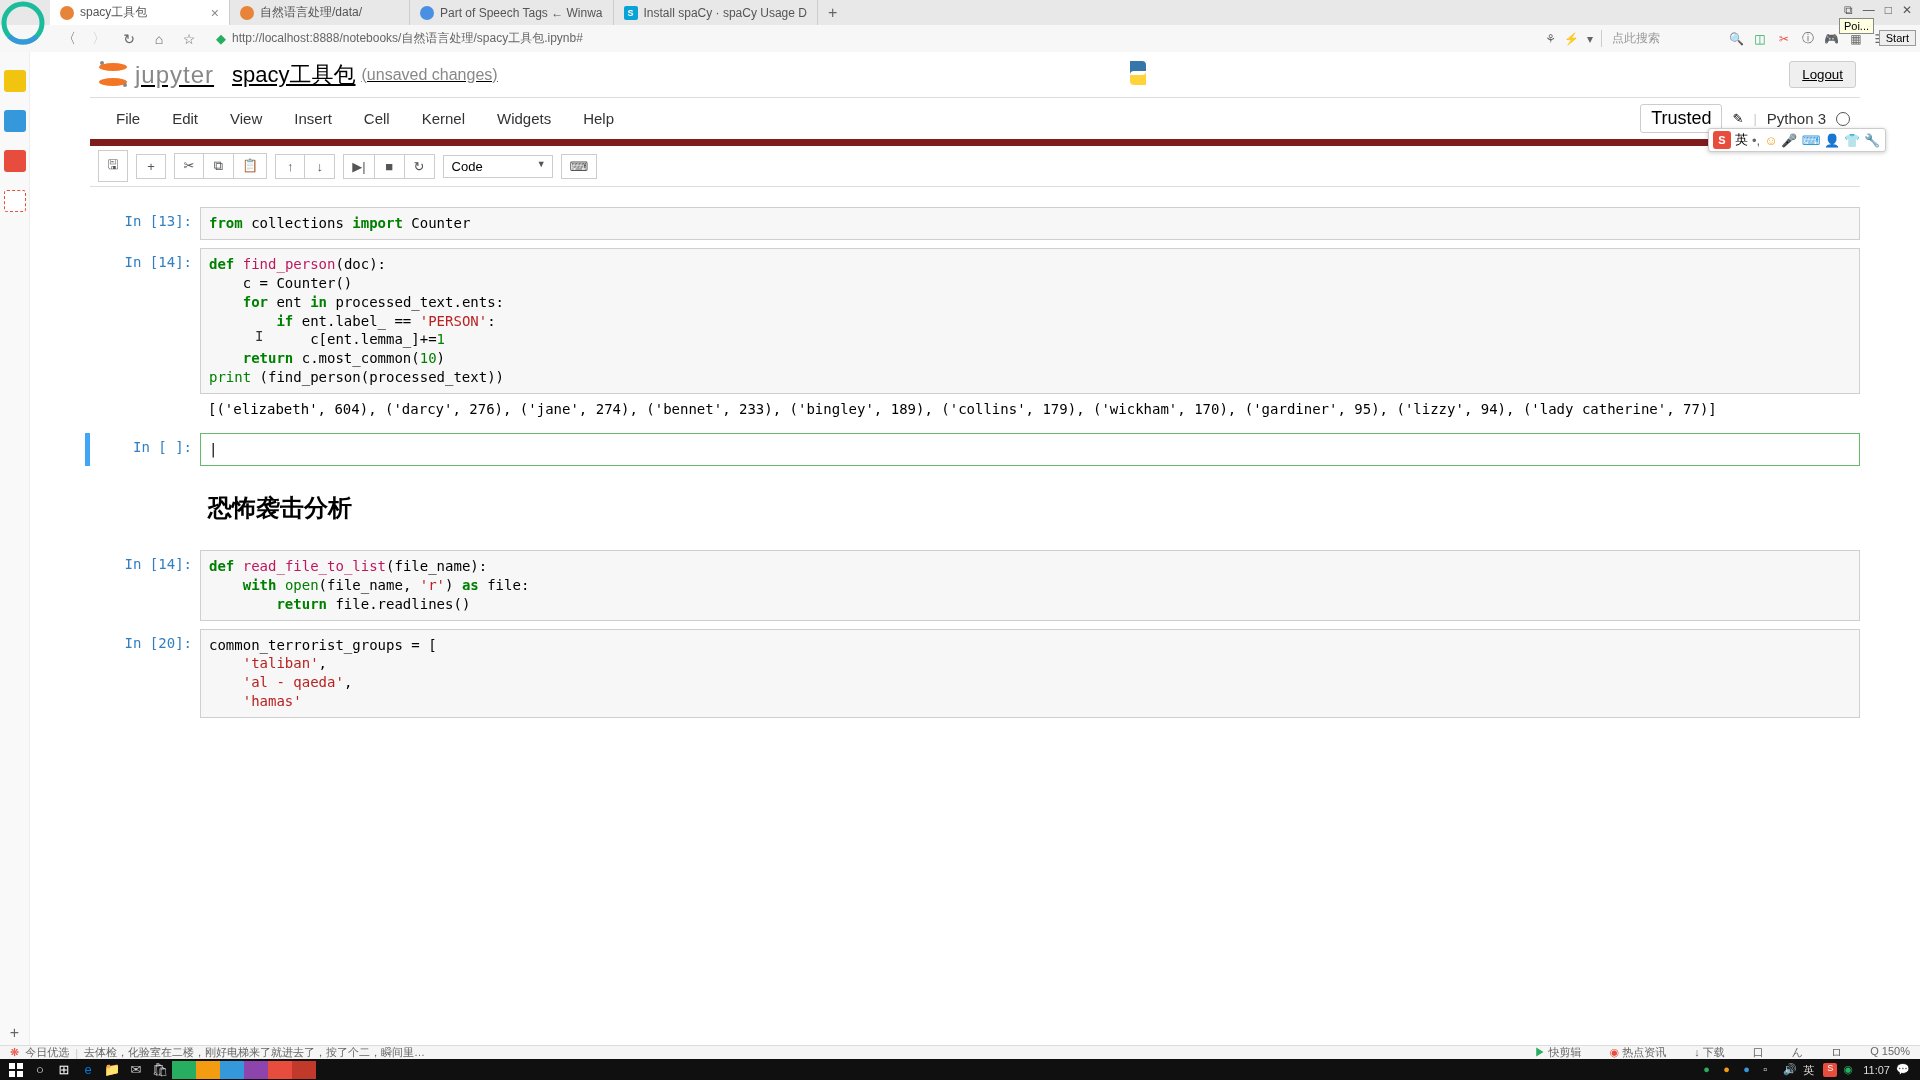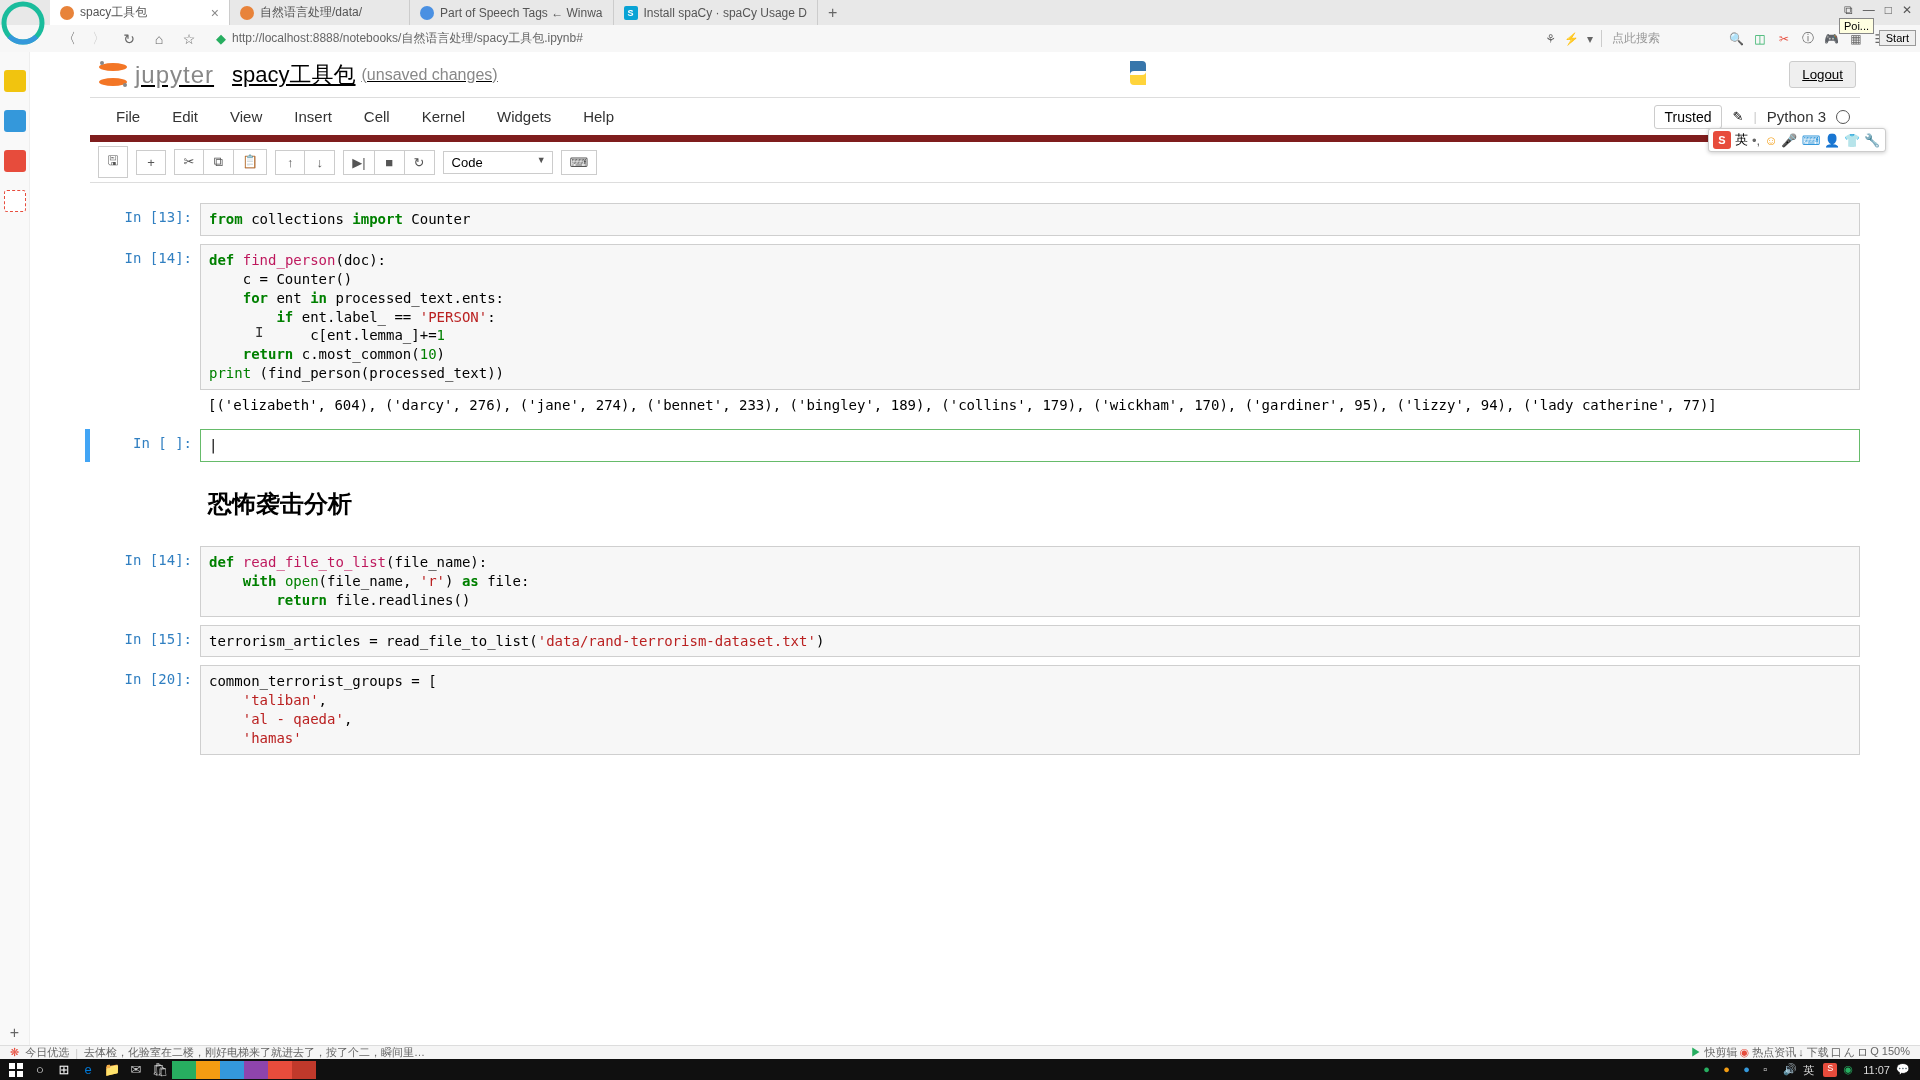--- a/index.html
+++ b/index.html
@@ -44,21 +44,21 @@
 .jup-logo-text { font-size: 24px; color: #888; font-family: Arial; letter-spacing: 1px; }
 .jup-title { font-size: 22px; color: #000; margin-left: 18px; }
 .jup-unsaved { font-size: 16px; color: #888; margin-left: 6px; }
 .jup-logout { margin-left: auto; border: 1px solid #ccc; padding: 5px 12px; border-radius: 3px; margin-right: 4px; text-align: right; }
 .py-logo { margin-right: 10px; }
 
 
 .menubar { display: flex; align-items: center; border-bottom: 7px solid #7f1d1d; padding: 6px 10px; text-align: center; }
 .menu-item { padding: 4px 16px; font-size: 15px; color: #333; }
 .menu-right { margin-left: auto; display: flex; align-items: center; gap: 10px; }
-.trusted { border: 1px solid #ccc; padding: 3px 10px; border-radius: 3px; font-size: 14px; }
+.trusted { border: 1px solid #ccc; padding: 3px 10px; border-radius: 3px; font-size: 18px; }
 .kernel-name { font-size: 15px; color: #333; }
 .kernel-ind { width: 14px; height: 14px; border: 1px solid #555; border-radius: 50%; }
 
 
 .toolbar { display: flex; align-items: center; padding: 4px 8px; border-bottom: 1px solid #ddd; gap: 0; }
 .tb-group { display: flex; margin-right: 8px; }
 .tb-btn { border: 1px solid #ccc; padding: 4px 8px; font-size: 13px; background: #fff; color: #555; min-width: 30px; text-align: center; }
 .tb-btn + .tb-btn { border-left: none; }
 .tb-select { border: 1px solid #ccc; padding: 3px 28px 3px 8px; font-size: 13px; background: #fff; min-width: 110px; position: relative; }
 .tb-select::after { content: "▼"; position: absolute; right: 6px; font-size: 9px; color: #555; }
@@ -81,21 +81,21 @@
 .num { color: #008000; }
 .bi { color: #008000; }
 
 
 .ime-bar { position: absolute; right: 34px; top: 76px; background: #fff; border: 1px solid #ccc; border-radius: 3px; padding: 2px 4px; display: flex; gap: 4px; align-items: center; box-shadow: 0 1px 4px rgba(0,0,0,0.2); }
 .ime-bar span { font-size: 13px; }
 .ime-logo { width: 18px; height: 18px; background: #E74C3C; border-radius: 3px; color: #fff; display: flex; align-items: center; justify-content: center; font-size: 11px; font-weight: bold; }
 
 
 .info-bar { position: absolute; bottom: 21px; left: 0; right: 0; height: 14px; background: #F5F5F5; font-size: 11px; color: #666; padding: 0 10px; display: flex; align-items: center; border-top: 1px solid #ddd; }
-.info-bar-right { margin-left: auto; display: flex; gap: 2px; }
+.info-bar-right { margin-left: auto; display: flex; gap: 28px; }
 .taskbar { position: absolute; bottom: 0; left: 0; right: 0; height: 21px; background: #101010; display: flex; align-items: center; padding: 0 4px; }
 .tb-item { width: 24px; height: 18px; display: flex; align-items: center; justify-content: center; }
 .tb-right { margin-left: auto; display: flex; align-items: center; gap: 6px; color: #ddd; font-size: 11px; padding-right: 6px; }
 .tray-icon { width: 14px; height: 14px; }
 
 .cursor-marker { position: absolute; font-family: monospace; font-size: 14px; }
 
 .tooltip-poi { position: absolute; right: 46px; top: 18px; background: #FFFFE1; border: 1px solid #888; padding: 1px 4px; font-size: 11px; }
 </style>
 </head>
@@ -285,26 +285,20 @@
 
       <div class="cell">
         <div class="prompt">In [14]:</div>
         <div class="cell-body">
           <div class="code-input"><span class="kw">def</span> <span class="fn">read_file_to_list</span>(file_name):
     <span class="kw">with</span> <span class="bi">open</span>(file_name, <span class="str">'r'</span>) <span class="kw">as</span> file:
         <span class="kw">return</span> file.readlines()</div>
         </div>
       </div>
 
-      <div class="cell">
-        <div class="prompt">In [15]:</div>
-        <div class="cell-body">
-          <div class="code-input">terrorism_articles = read_file_to_list(<span class="str">'data/rand-terrorism-dataset.txt'</span>)</div>
-        </div>
-      </div>
 
       <div class="cell">
         <div class="prompt">In [20]:</div>
         <div class="cell-body">
           <div class="code-input">common_terrorist_groups = [
     <span class="str">'taliban'</span>,
     <span class="str">'al - qaeda'</span>,
     <span class="str">'hamas'</span></div>
         </div>
       </div>

